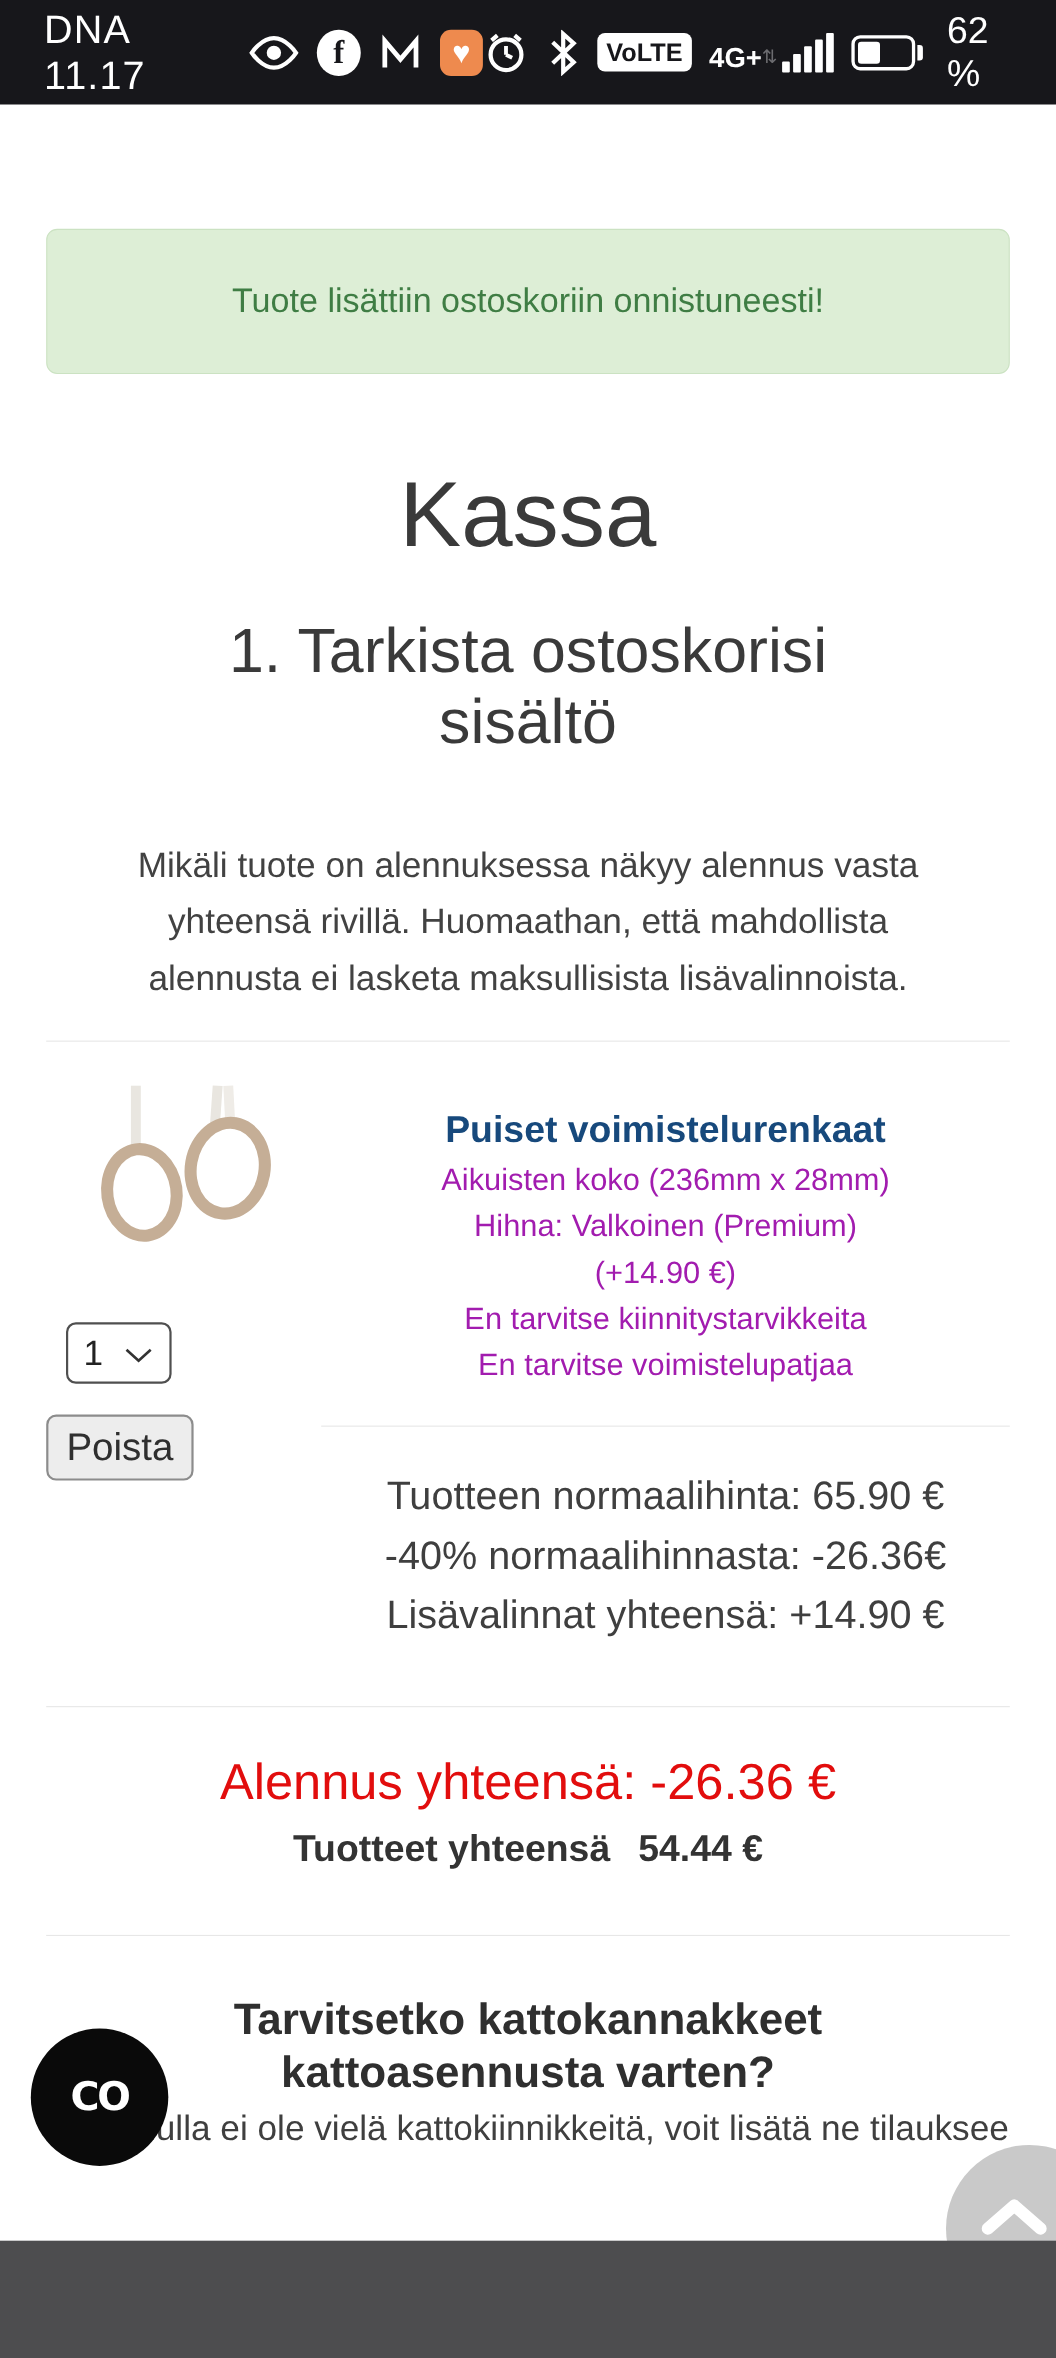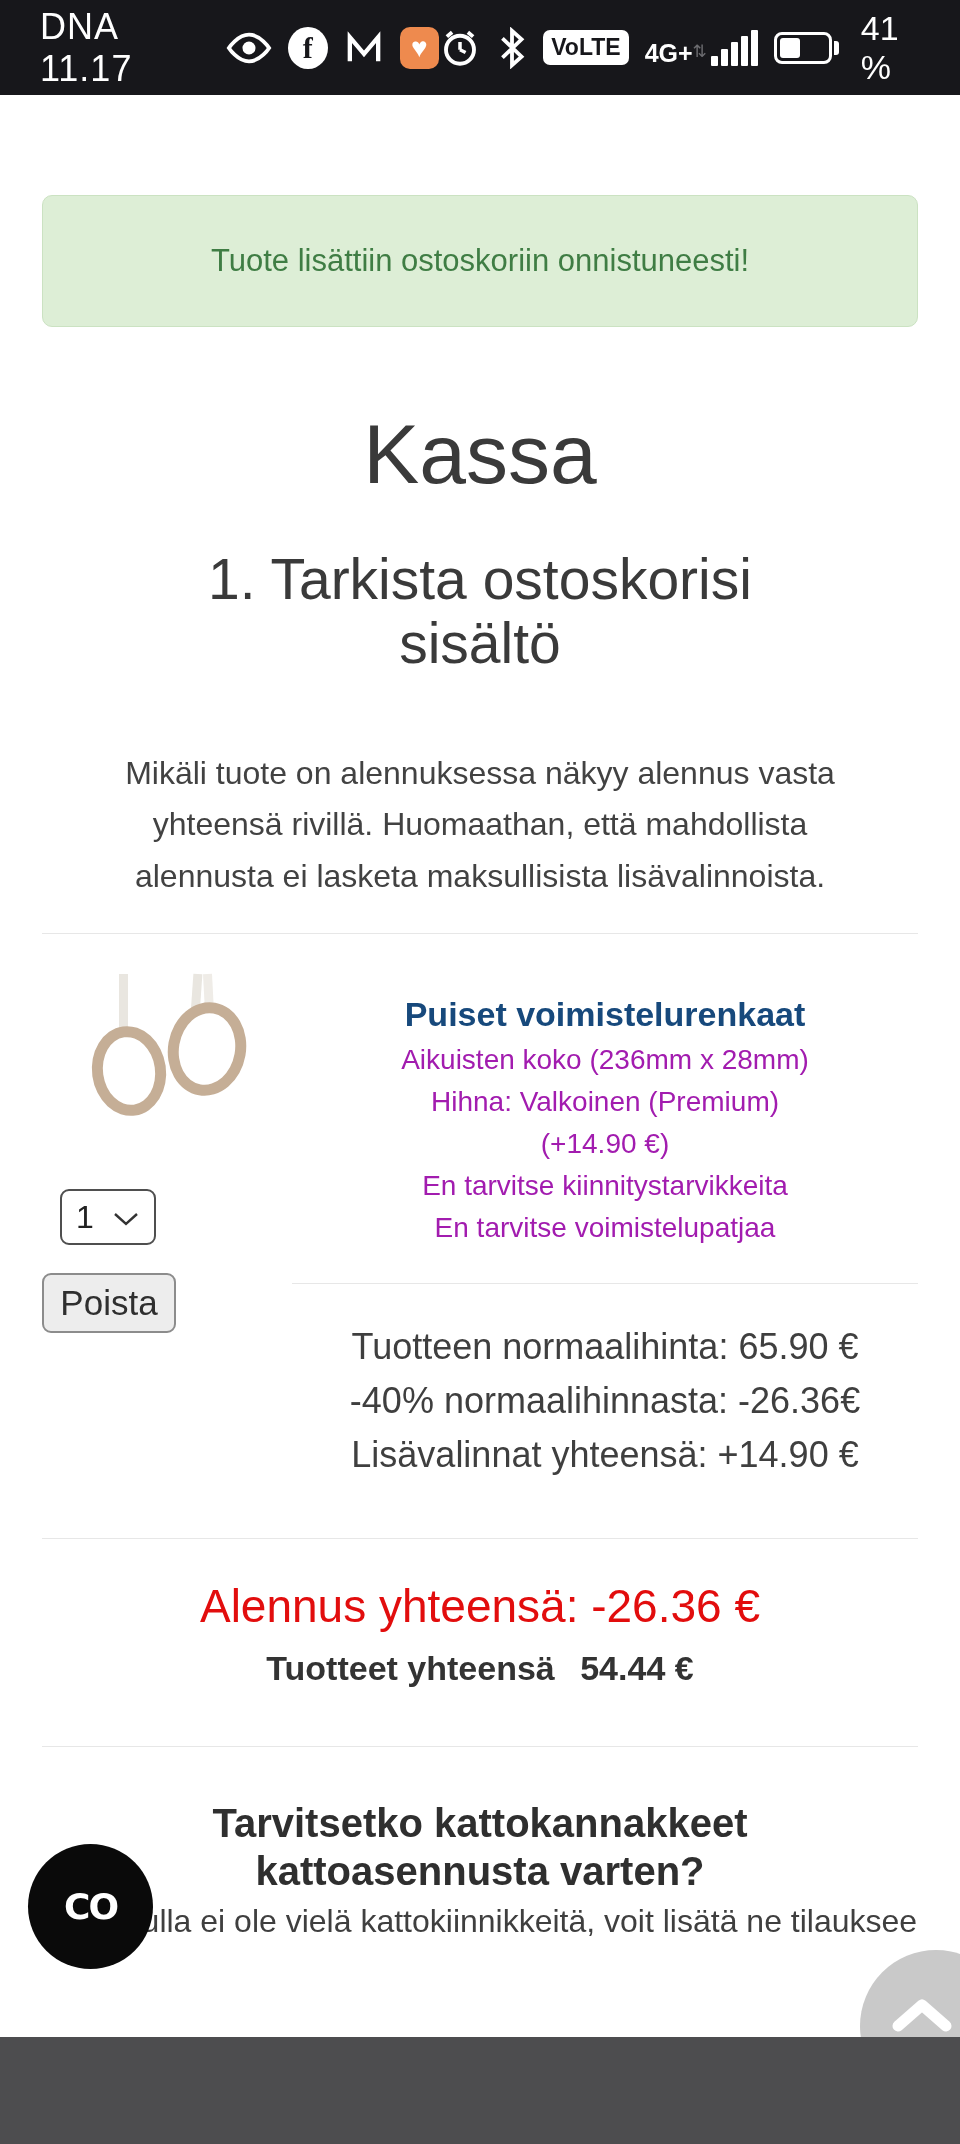--- a/index.html
+++ b/index.html
@@ -29,21 +29,21 @@
   .net-arrows{font-size:17px;color:#6c6c70;margin-top:2px;}
   .sig-bars{display:flex;align-items:flex-end;gap:3px;height:36px;}
   .sig-bars i{display:block;width:7px;background:#fff;border-radius:1px;}
   .battery{display:flex;align-items:center;}
   .batt-body{width:58px;height:32px;border:3px solid #fff;border-radius:8px;
     display:flex;align-items:center;padding:3px;box-sizing:border-box;}
   .batt-fill{height:20px;width:20px;background:#fff;border-radius:3px;}
   .batt-tip{width:5px;height:14px;background:#fff;border-radius:0 3px 3px 0;margin-left:2px;}
   .sb-percent{font-size:34px;margin-left:6px;}
   
-  .content{padding:0 42px;text-align:center;}
+  .content{padding:13px 42px;text-align:center;}
   .alert-success{
     margin-top:100px;height:130px;border-radius:10px;
     background:#ddeed6;border:1px solid #cbe2c2;
     display:flex;align-items:center;justify-content:center;
     color:#3f7d44;font-size:31px;
   }
   h1.page-title{margin:85px 0 0;font-size:84px;font-weight:400;color:#3a3a3a;line-height:1;}
   h2.step-heading{margin:52px auto 0;font-size:57px;font-weight:400;color:#3a3a3a;
     line-height:1.12;max-width:620px;}
   p.intro{margin:72px auto 0;font-size:32px;line-height:1.62;color:#424242;max-width:800px;}
@@ -138,21 +138,21 @@
           <i style="height:30px"></i>
           <i style="height:36px"></i>
       </span>
     </span>
     <span class="battery">
       <span class="batt-body">
           <span class="batt-fill"></span>
         </span>
         <span class="batt-tip"></span>
     </span>
-    <span class="sb-percent">41 %</span>
+    <span class="sb-percent">62 %</span>
   </div>
 </div>
 
 <div class="content">
 
   <div class="alert-success">
     <span>Tuote lisättiin ostoskoriin onnistuneesti!</span>
   </div>
 
   <h1 class="page-title">Kassa</h1>

